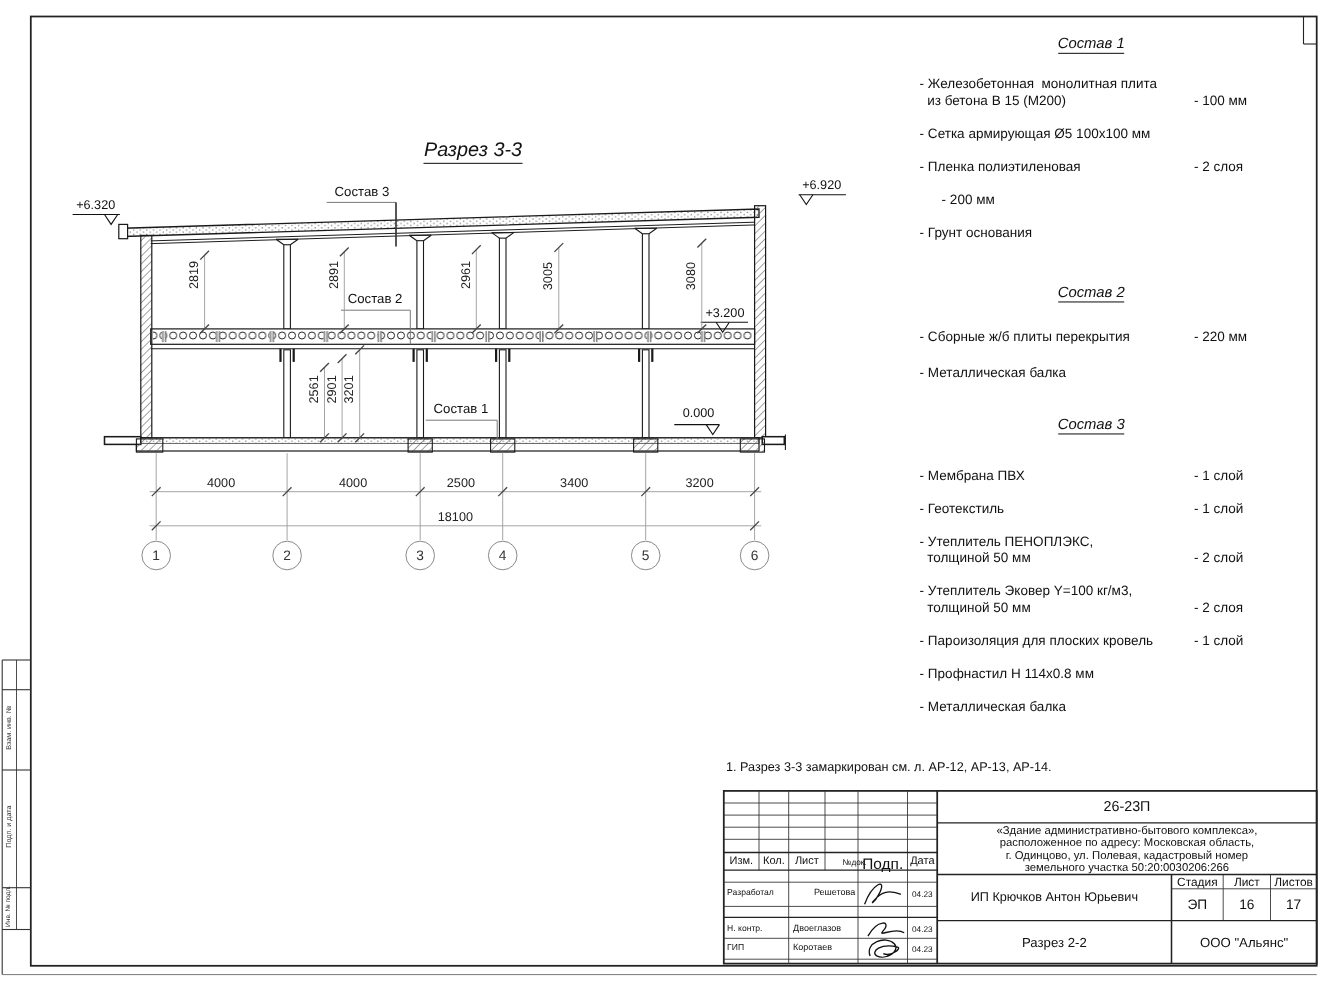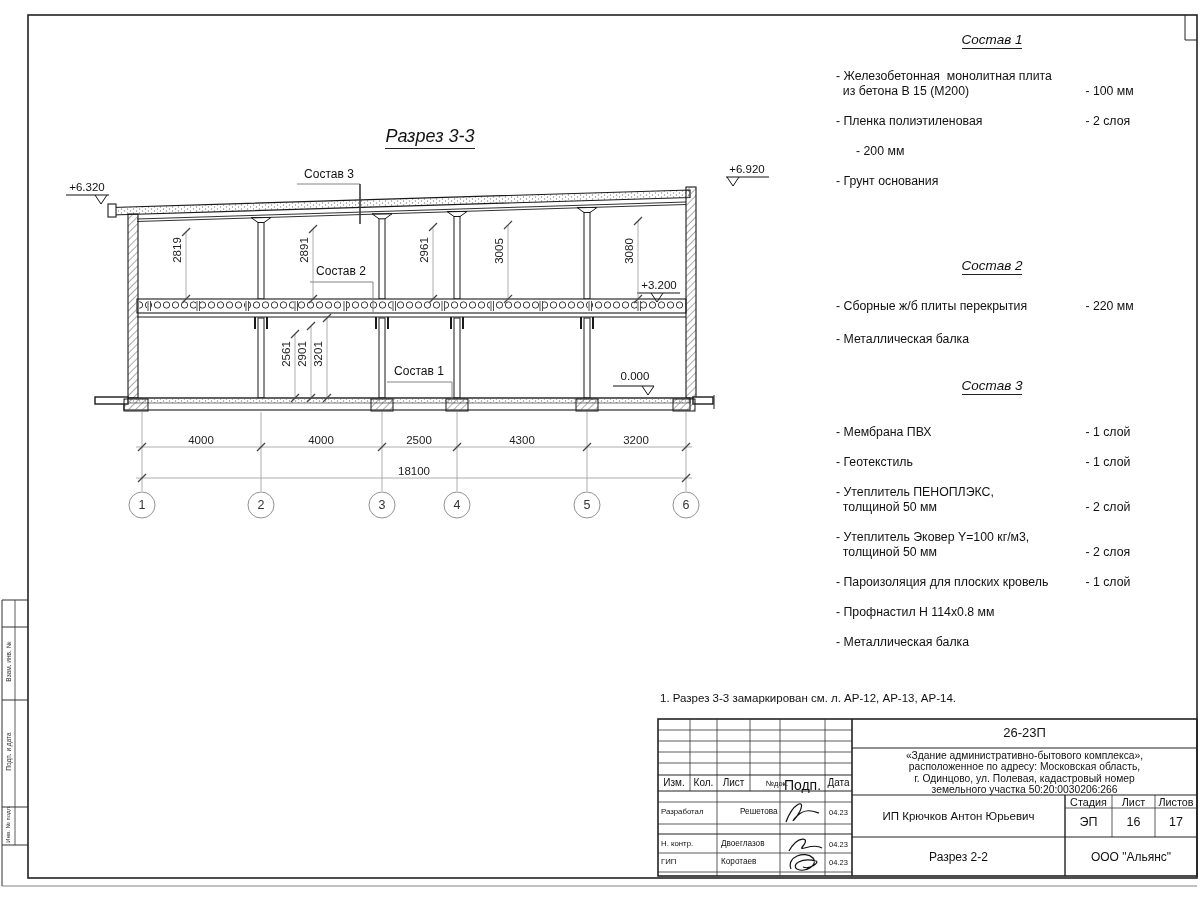--- a/index.html
+++ b/index.html
@@ -274,37 +274,41 @@
   <div class="vdim" style="left:477px;top:245px;">3005</div>
   <div class="vdim" style="left:607px;top:245px;">3080</div>
 
   <div class="vdim" style="left:264px;top:348px;">2561</div>
   <div class="vdim" style="left:280px;top:348px;">2901</div>
   <div class="vdim" style="left:296px;top:348px;">3201</div>
 
   <div class="baydim" style="left:171px;top:434px;">4000</div>
   <div class="baydim" style="left:291px;top:434px;">4000</div>
   <div class="baydim" style="left:389px;top:434px;">2500</div>
-  <div class="baydim" style="left:492px;top:434px;">4300</div>
+  <div class="baydim" style="left:492px;top:434px;">3400</div>
   <div class="baydim" style="left:606px;top:434px;">3200</div>
   <div class="baydim" style="left:384px;top:465px;">18100</div>
 
   <div class="axisnum" style="left:129px;top:498px;">1</div>
   <div class="axisnum" style="left:248px;top:498px;">2</div>
   <div class="axisnum" style="left:369px;top:498px;">3</div>
   <div class="axisnum" style="left:444px;top:498px;">4</div>
   <div class="axisnum" style="left:574px;top:498px;">5</div>
   <div class="axisnum" style="left:673px;top:498px;">6</div>
 
   <div class="comp" style="top:32px;">
     <div class="comp-title"><span>Состав 1</span></div>
     <div class="citem">
         <div class="nm">- Железобетонная  монолитная плита
   из бетона В 15 (М200)</div>
         <div class="qty">- 100 мм</div>
+      </div>
+    <div class="citem">
+        <div class="nm">- Сетка армирующая Ø5 100x100 мм</div>
+        <div class="qty"></div>
       </div>
     <div class="citem">
         <div class="nm">- Пленка полиэтиленовая</div>
         <div class="qty">-  2 слоя</div>
       </div>
     <div class="citem">
         <div class="qty">- 200 мм</div>
       </div>
     <div class="citem">
         <div class="nm">- Грунт основания</div>

